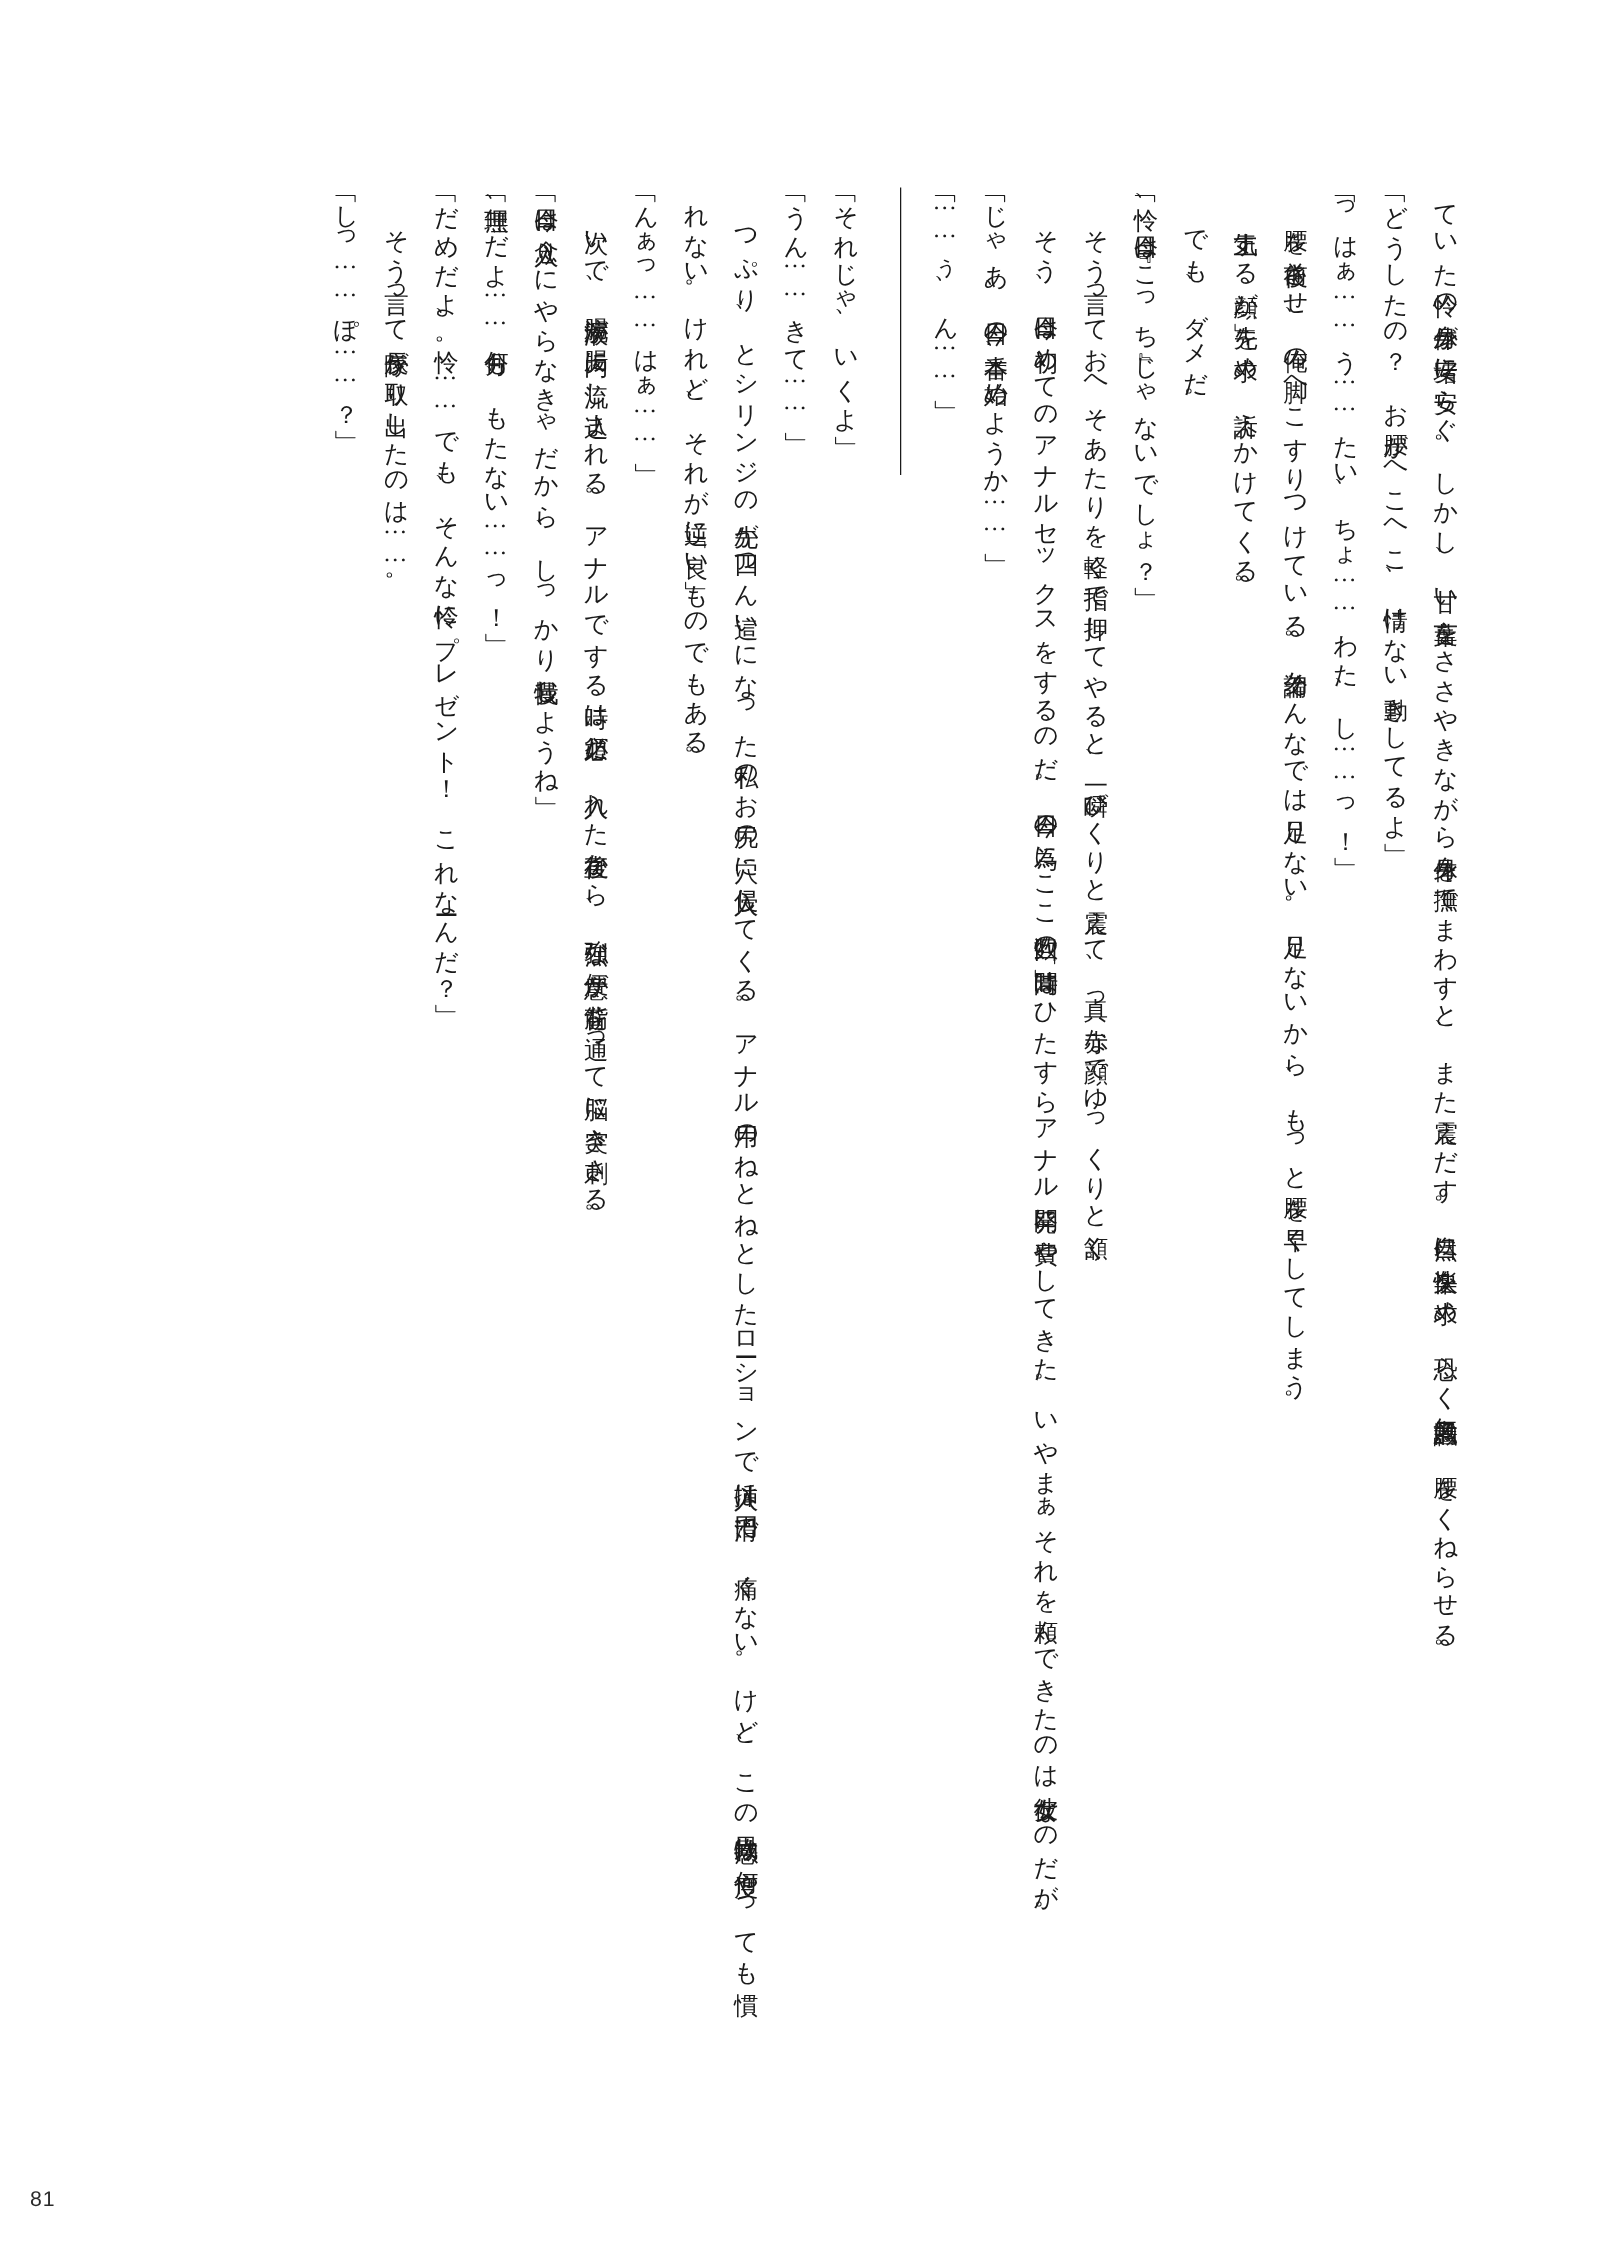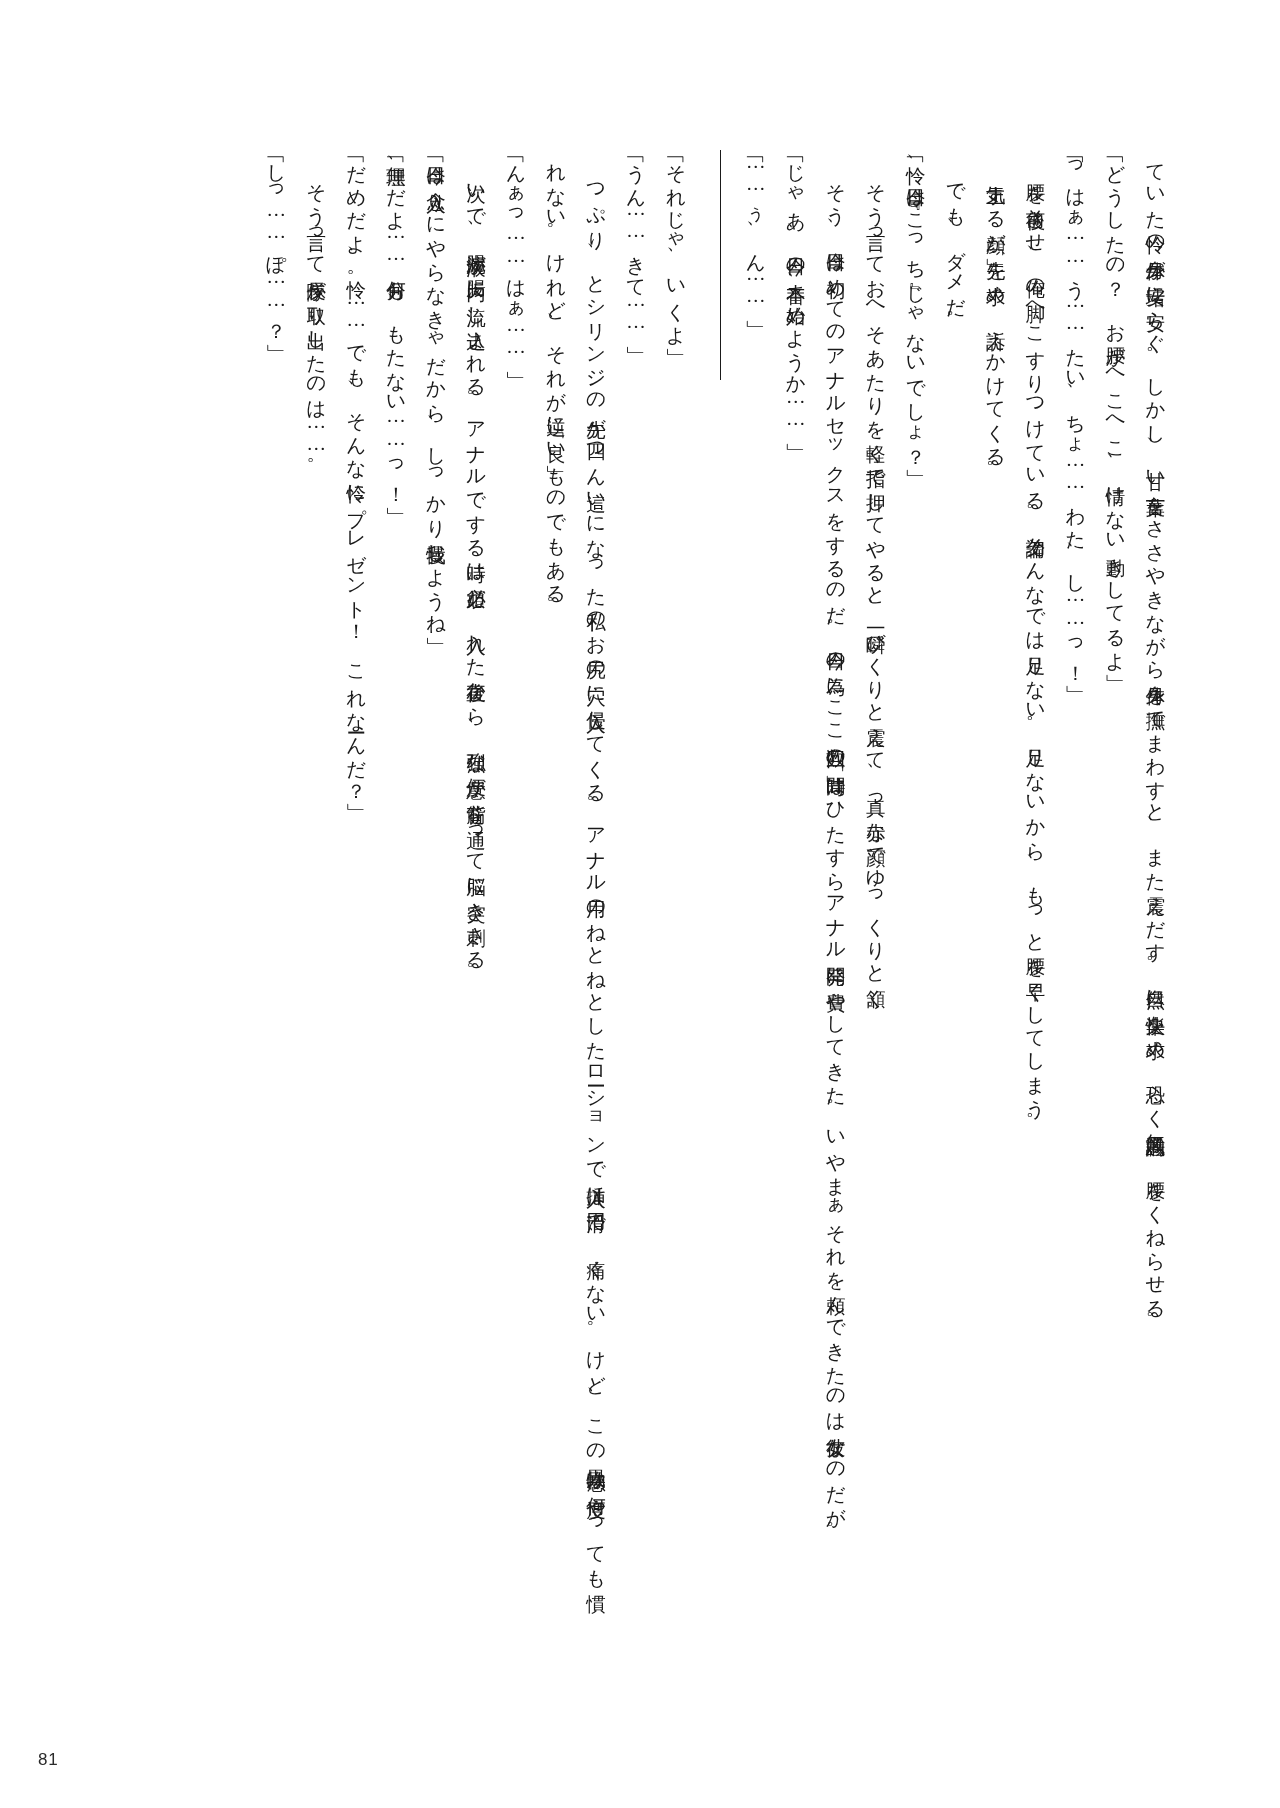--- a/index.html
+++ b/index.html
@@ -56,21 +56,21 @@
     display: inline-block;
     width: 1px;
     height: 230px;
     background: #1a1a1a;
     margin: 0 14px;
     vertical-align: top;
   }
 
   .page-number {
     position: absolute;
-    left: 38px;
+    left: 24px;
     bottom: 38px;
     font-size: 17px;
     font-family: "Liberation Sans", sans-serif;
     color: #2a2a2a;
     letter-spacing: 0.04em;
   }
 </style>
 </head>
 <body>
 

